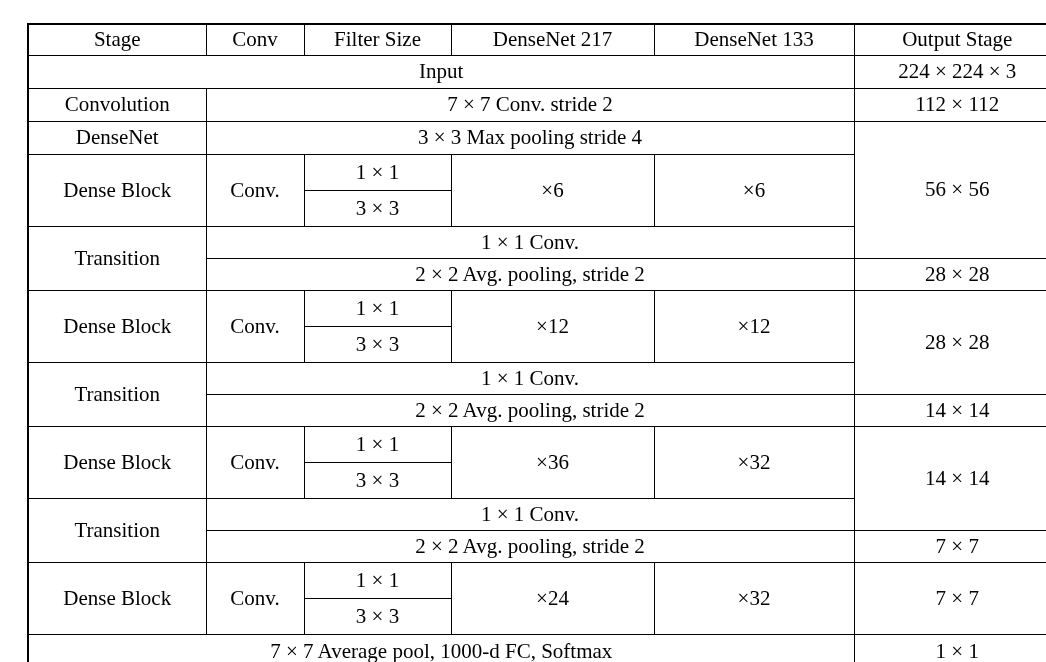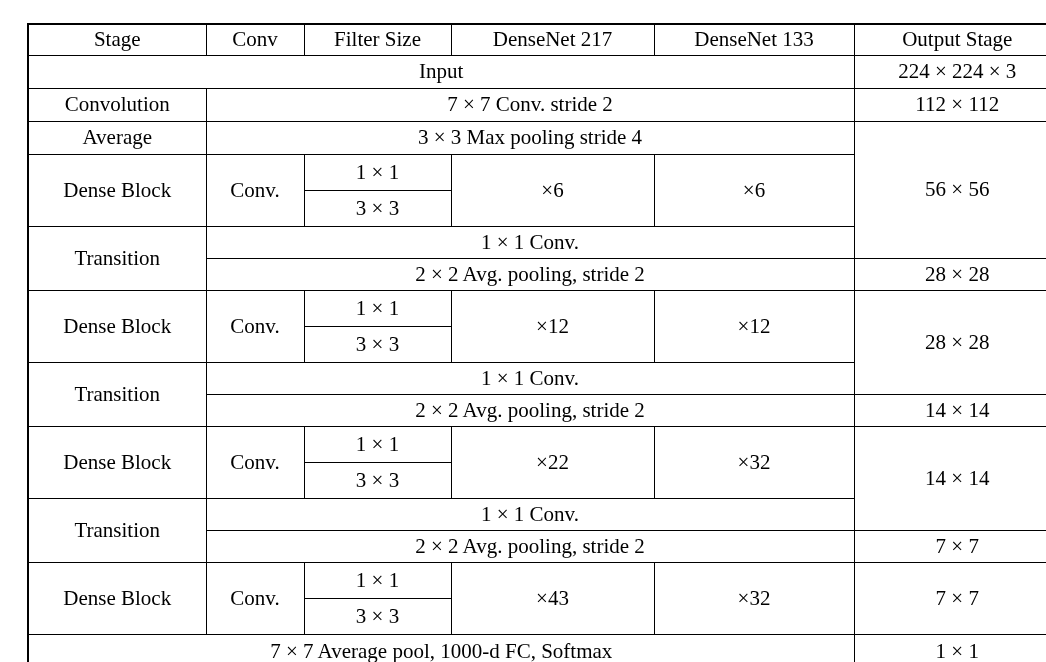--- a/index.html
+++ b/index.html
@@ -88,21 +88,21 @@
       <td>224 × 224 × 3</td>
     </tr>
 
     <tr class="rh-plain">
       <td class="stage-cell">Convolution</td>
       <td colspan="4">7 × 7 Conv. stride 2</td>
       <td>112 × 112</td>
     </tr>
 
     <tr class="rh-plain">
-      <td class="stage-cell">Average</td>
+      <td class="stage-cell">DenseNet</td>
       <td colspan="4">3 × 3 Max pooling stride 4</td>
       <td rowspan="4">56 × 56</td>
     </tr>
 
     <tr class="rh-sub">
       <td class="stage-cell" rowspan="2">Dense Block</td>
       <td rowspan="2">Conv.</td>
       <td>1 × 1</td>
       <td rowspan="2">×6</td>
       <td rowspan="2">×6</td>
@@ -138,42 +138,42 @@
     </tr>
     <tr class="rh-trans">
       <td colspan="4">2 × 2 Avg. pooling, stride 2</td>
       <td>14 × 14</td>
     </tr>
 
     <tr class="rh-sub">
       <td class="stage-cell" rowspan="2">Dense Block</td>
       <td rowspan="2" class="vtop">Conv.</td>
       <td>1 × 1</td>
-      <td rowspan="2">×22</td>
+      <td rowspan="2">×36</td>
       <td rowspan="2">×32</td>
       <td rowspan="3" class="out-high">14 × 14</td>
     </tr>
     <tr class="rh-sub">
       <td>3 × 3</td>
     </tr>
 
     <tr class="rh-trans">
       <td class="stage-cell" rowspan="2">Transition</td>
       <td colspan="4">1 × 1 Conv.</td>
     </tr>
     <tr class="rh-trans">
       <td colspan="4">2 × 2 Avg. pooling, stride 2</td>
       <td>7 × 7</td>
     </tr>
 
     <tr class="rh-sub">
       <td class="stage-cell" rowspan="2">Dense Block</td>
       <td rowspan="2" class="vtop">Conv.</td>
       <td>1 × 1</td>
-      <td rowspan="2">×43</td>
+      <td rowspan="2">×24</td>
       <td rowspan="2">×32</td>
       <td rowspan="2">7 × 7</td>
     </tr>
     <tr class="rh-sub">
       <td>3 × 3</td>
     </tr>
 
     <tr class="rh-final">
       <td colspan="5">7 × 7 Average pool, 1000-d FC, Softmax</td>
       <td>1 × 1</td>

